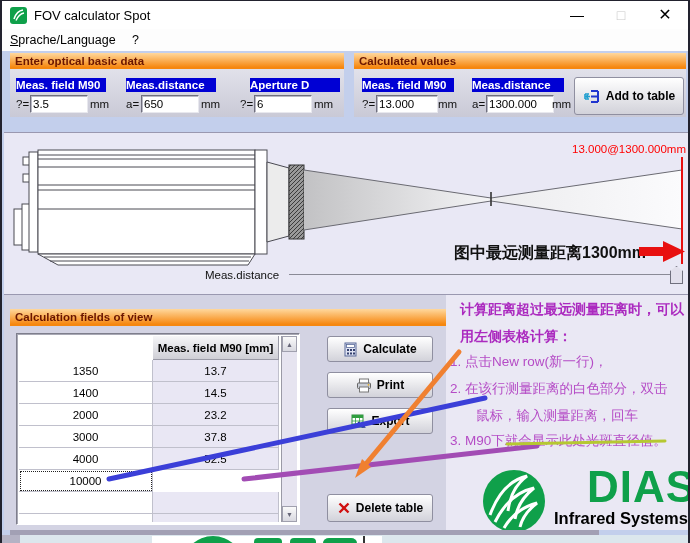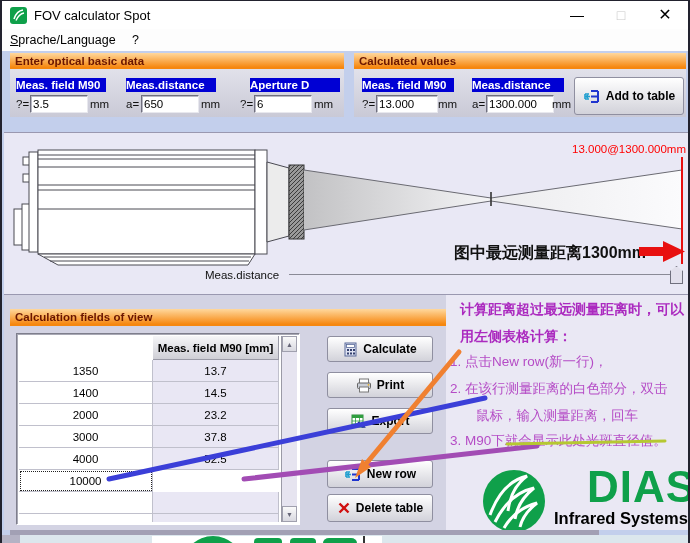--- a/index.html
+++ b/index.html
@@ -237,30 +237,20 @@
     <span>
         <svg width="16" height="15" viewBox="0 0 16 15">
           <rect x="2" y="1" width="11" height="12" fill="#fff" stroke="#2f8e3f"></rect>
           <rect x="2" y="1" width="11" height="3" fill="#2f9e3f"></rect>
           <path d="M2 7 H13 M2 10 H13 M5.5 4 V13 M9.5 4 V13" stroke="#2f9e3f" stroke-width="0.8" fill="none"></path>
           <path d="M8 8 L14 13 L11.5 13 M14 13 L14 10.5" stroke="#20308e" stroke-width="1.6" fill="none"></path>
         </svg>
       </span>
     <span>Export</span>
   </div>
-  <div class="abs btn" style="left:325px;top:459px;width:106px;height:28px;">
-    <span>
-        <svg width="18" height="15" viewBox="0 0 18 15">
-          <path d="M8 2 H15 M15 2 V13 M8 13 H15 M8 7.5 H15" stroke="#1f35cf" stroke-width="2" fill="none"></path>
-          <path d="M2 5 H6 M2 10 H6 M2 5 V10" stroke="#1f9fcf" stroke-width="1.6" fill="none"></path>
-          <path d="M7 7.5 L3 7.5 M5 5.8 L3 7.5 L5 9.2" stroke="#1f9fcf" stroke-width="1.4" fill="none"></path>
-        </svg>
-      </span>
-    <span>New row</span>
-  </div>
   <div class="abs btn" style="left:325px;top:493px;width:106px;height:28px;">
     <span>
         <svg width="14" height="14" viewBox="0 0 14 14">
           <path d="M2.5 2.5 L11.5 11.5 M11.5 2.5 L2.5 11.5" stroke="#d01010" stroke-width="2.4" fill="none"></path>
         </svg>
       </span>
     <span>Delete table</span>
   </div>
 
   <div class="note bold" style="left:458px;top:300px;">计算距离超过最远测量距离时，可以</div>

